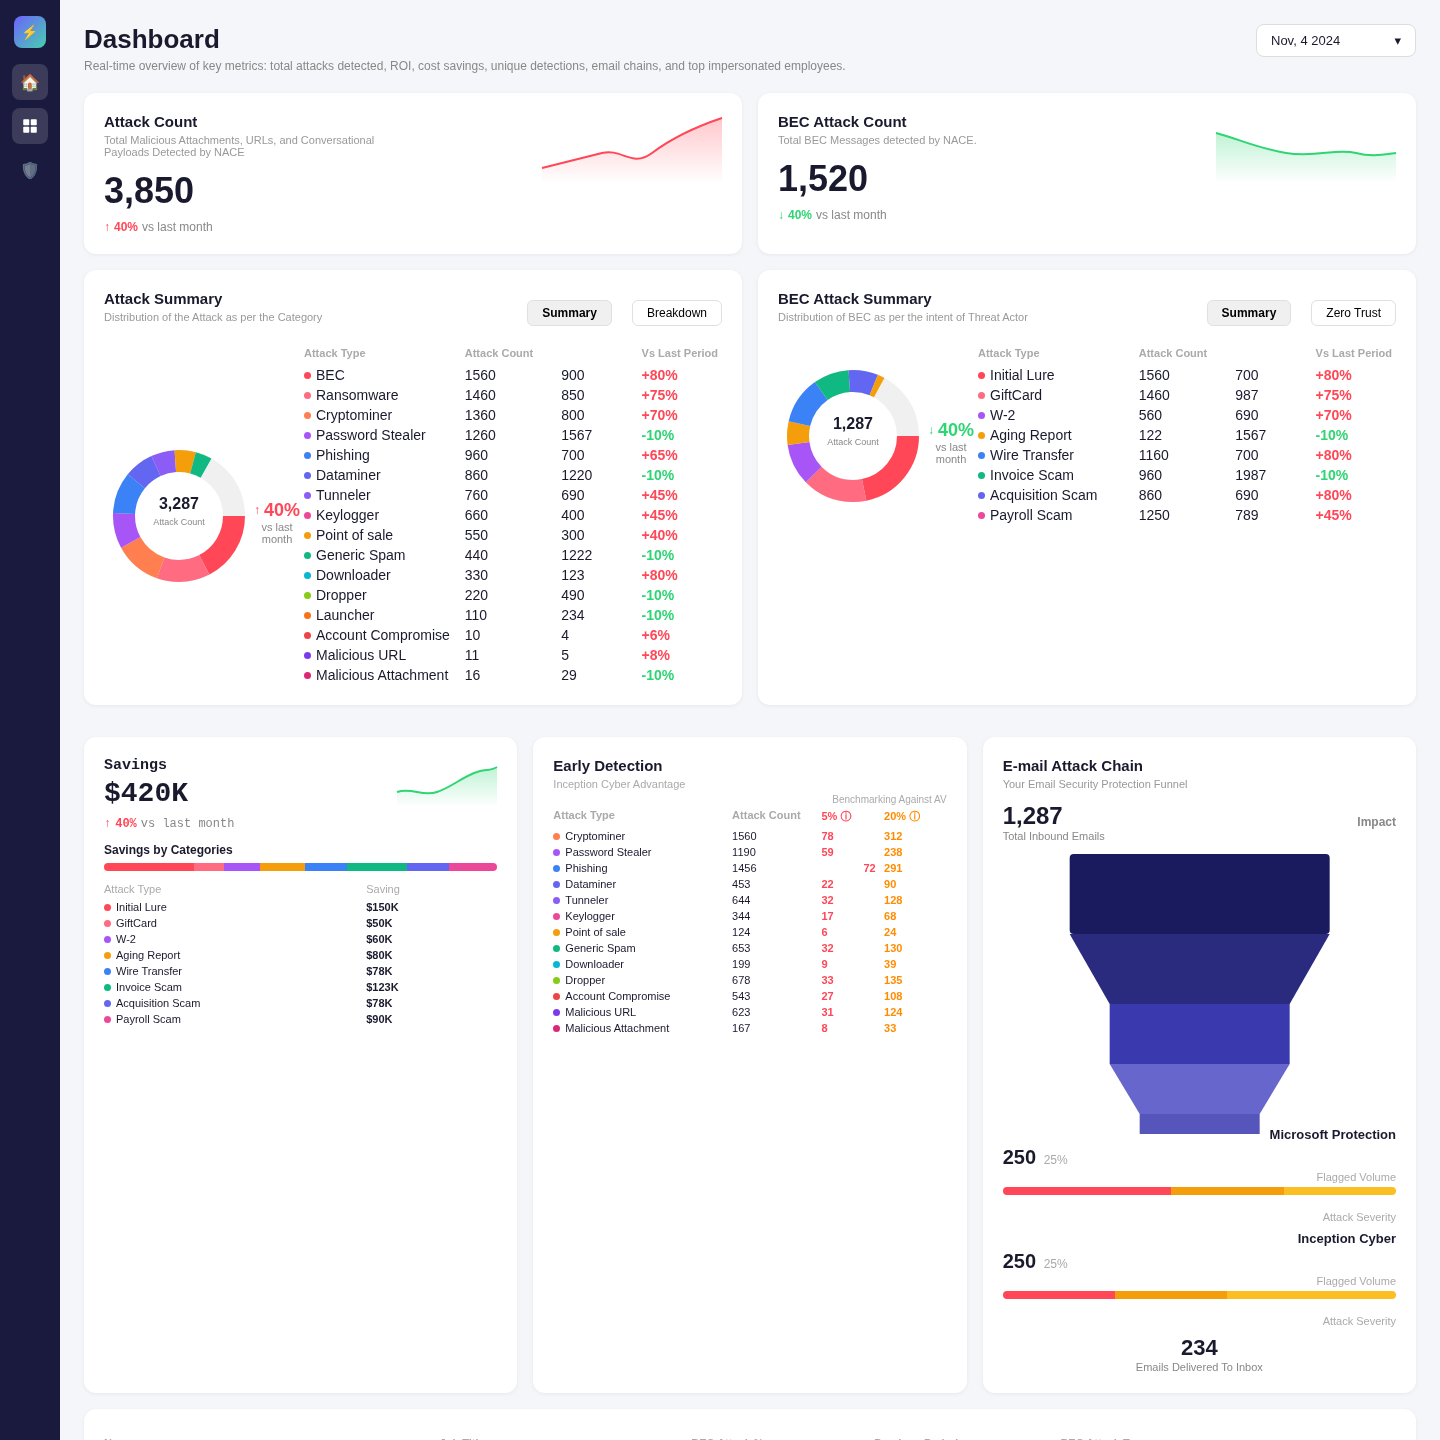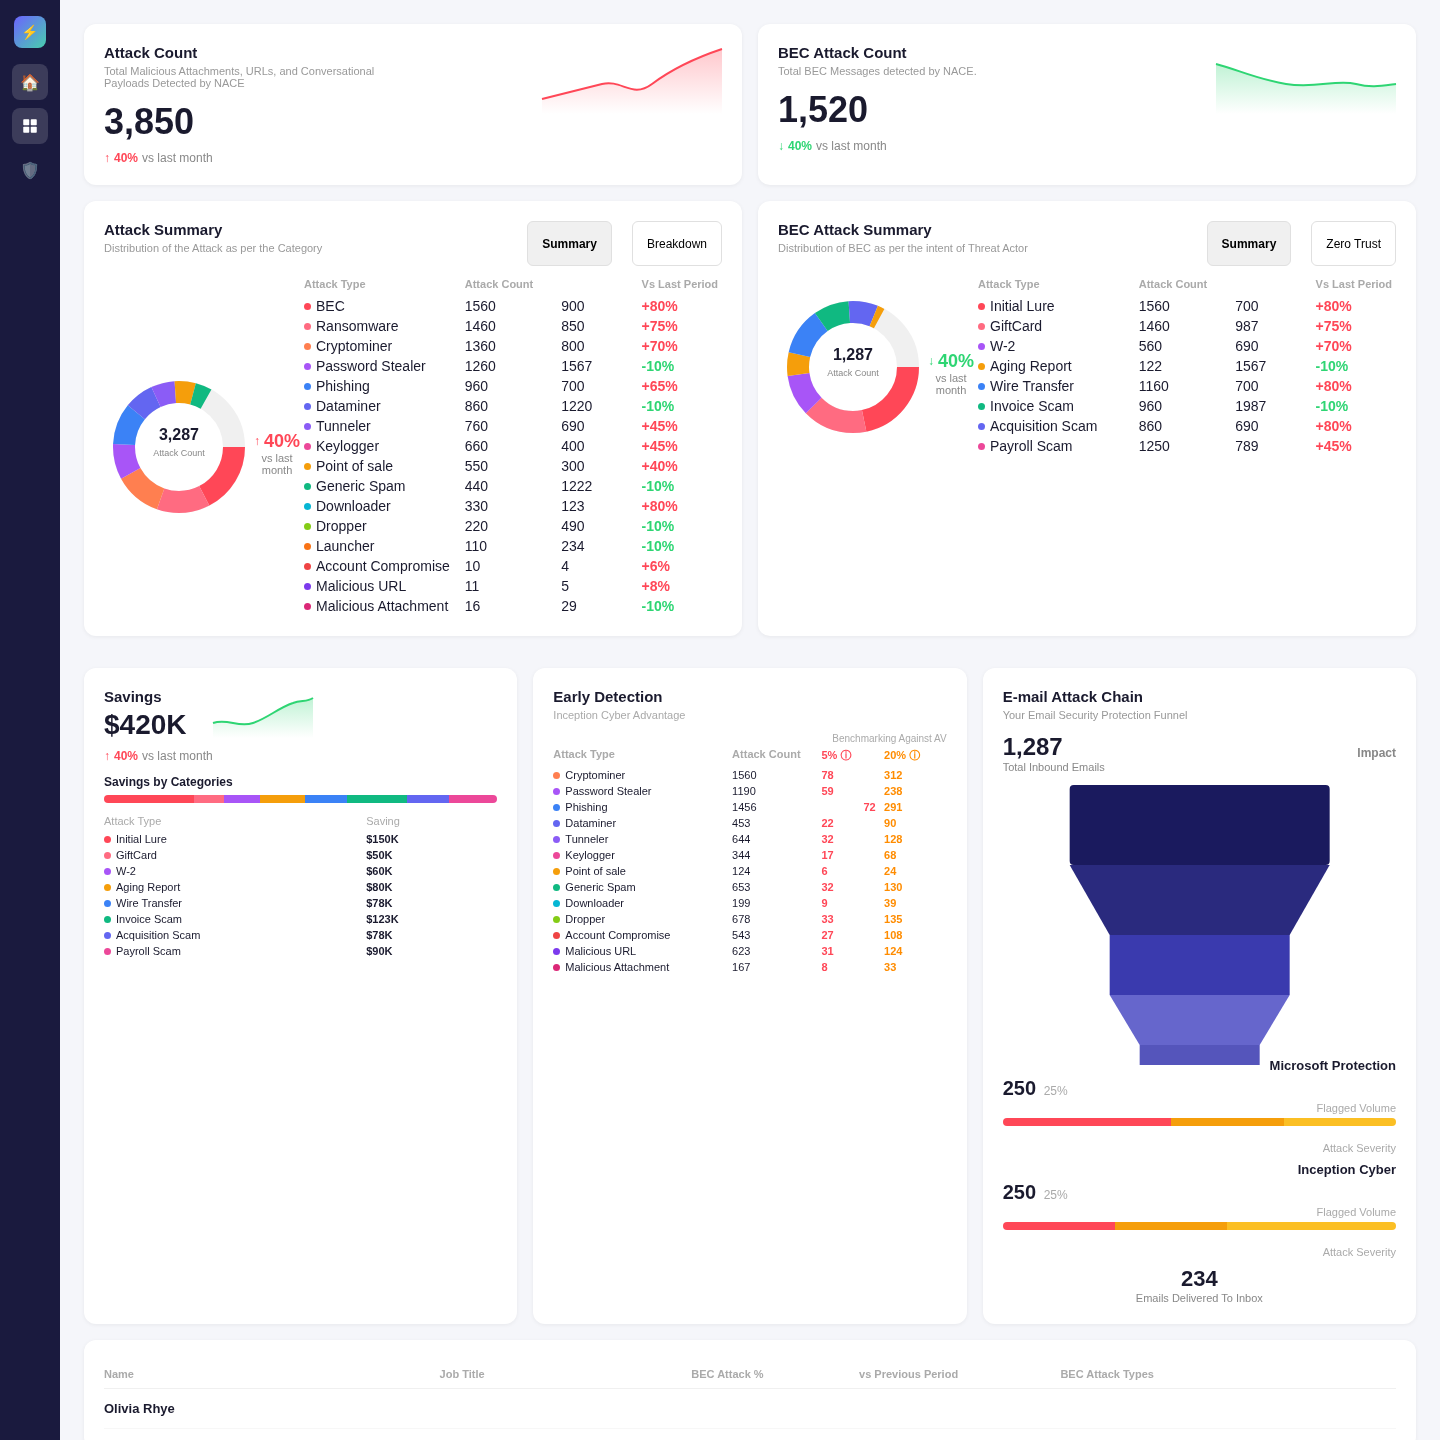--- a/index.html
+++ b/index.html
@@ -28,21 +28,21 @@
     .trend.up { color: #ff4757; }
     .trend.down { color: #2ed573; }
     .trend-arrow-up::before { content: '↑'; }
     .trend-arrow-down::before { content: '↓'; }
     .top-card-content { display: flex; justify-content: space-between; align-items: flex-start; }
     .top-card-left { flex: 1; }
     .top-card-right { flex: 1; display: flex; justify-content: flex-end; }
 
     
     .summary-card { background: white; border-radius: 12px; padding: 20px; box-shadow: 0 1px 4px rgba(0,0,0,0.06); margin-bottom: 16px; }
-    .summary-header { display: flex; justify-content: space-between; margin-bottom: 4px; }
+    .summary-header { display: flex; justify-content: space-between; align-items: center; margin-bottom: 4px; }
     .summary-tabs { display: flex; gap: 20px; }
     .tab-btn { padding: 5px 14px; border-radius: 6px; border: 1px solid #e0e0e0; background: white; font-size: 12px; cursor: pointer; }
     .tab-btn.active { background: #f0f0f0; font-weight: 600; }
 
     .summary-content { display: flex; gap: 20px; margin-top: 12px; }
     .donut-area { width: 180px; flex-shrink: 0; display: flex; flex-direction: row; align-items: center; }
     .donut-trend { margin-top: 12px; text-align: center; }
 
     .attack-table { flex: 1; overflow: hidden; }
     .attack-table-header { display: grid; grid-template-columns: 2fr 1.2fr 1fr 1fr; font-size: 11px; color: #aaa; margin-bottom: 6px; font-weight: 600; }
@@ -53,21 +53,21 @@
     .neg { color: #2ed573; font-weight: 600; }
 
     
     .bottom-row { display: grid; grid-template-columns: 1fr 1fr 1fr; gap: 16px; margin-bottom: 16px; }
     .cat-bar { display: flex; height: 8px; border-radius: 4px; overflow: hidden; margin-bottom: 12px; }
     .cat-table-header { display: grid; grid-template-columns: 2fr 1fr; font-size: 11px; color: #aaa; margin-bottom: 4px; }
     .cat-table-row { display: grid; grid-template-columns: 2fr 1fr; font-size: 11px; padding: 2px 0; align-items: center; }
 
     
     .ed-header { display: flex; justify-content: space-between; align-items: center; margin-bottom: 4px; }
-    .ed-subtitle { font-size: 11px; color: #aaa; margin-bottom: 8px; }
+    .ed-subtitle { font-size: 11px; color: #aaa; }
     .ed-table-header { display: grid; grid-template-columns: 2fr 1fr 0.7fr 0.7fr; font-size: 11px; color: #aaa; margin-bottom: 4px; font-weight: 600; }
     .ed-table-row { display: grid; grid-template-columns: 2fr 1fr 0.7fr 0.7fr; font-size: 11px; padding: 2px 0; align-items: center; }
 
     
     .exec-card { background: white; border-radius: 12px; padding: 20px; box-shadow: 0 1px 4px rgba(0,0,0,0.06); margin-bottom: 16px; }
     .exec-title { font-size: 15px; font-weight: 700; margin-bottom: 16px; }
     .exec-table-header { display: grid; grid-template-columns: 2fr 1.5fr 1fr 1.2fr 2fr; font-size: 11px; color: #aaa; padding: 8px 0; border-bottom: 1px solid #f0f0f0; font-weight: 600; }
     .exec-table-row { display: grid; grid-template-columns: 2fr 1.5fr 1fr 1.2fr 2fr; padding: 12px 0; border-bottom: 1px solid #f7f7f7; align-items: center; }
     .exec-name { font-weight: 700; font-size: 13px; }
 
@@ -93,20 +93,30 @@
         <rect x="3" y="13" width="8" height="8" rx="1"></rect>
         <rect x="13" y="13" width="8" height="8" rx="1"></rect>
       </svg>
   </div>
   <div class="sidebar-icon" style="color:rgba(255,255,255,0.5);">🛡️</div>
 
 </div>
 
 <div class="main">
 
+  <div class="page-header">
+    <div class="page-title-area">
+      <h1>Dashboard</h1>
+      <div class="page-subtitle">Real-time overview of key metrics: total attacks detected, ROI, cost savings, unique detections, email chains, and top impersonated employees.</div>
+    </div>
+    <div class="date-selector">
+      <span>Nov, 4 2024</span>
+      <span>▾</span>
+    </div>
+  </div>
 
   <div class="cards-row">
 
     <div class="card">
       <div class="top-card-content">
         <div class="top-card-left">
           <div class="card-title">Attack Count</div>
           <div class="card-subtitle">Total Malicious Attachments, URLs, and Conversational Payloads Detected by NACE</div>
           <div class="big-number">3,850</div>
           <div class="trend up">
@@ -396,21 +406,21 @@
   </div>
             </div>
         </div>
       </div>
     </div>
   </div>
 
   <div class="bottom-row">
 
     <div class="card">
-      <div style="display:flex; align-items:flex-start;">
+      <div style="display:flex; justify-content:space-between; align-items:flex-start;font-family:Liberation Mono, monospace;">
         <div>
           <div class="card-title">Savings</div>
           <div class="big-number" style="font-size:28px;">$420K</div>
           <div class="trend up">
             <span class="trend-arrow-up"></span>
             <span>40%</span>
             <span style="color:#888; font-weight:400;">vs last month</span>
           </div>
         </div>
         <svg width="100" height="50" viewBox="0 0 100 50">

